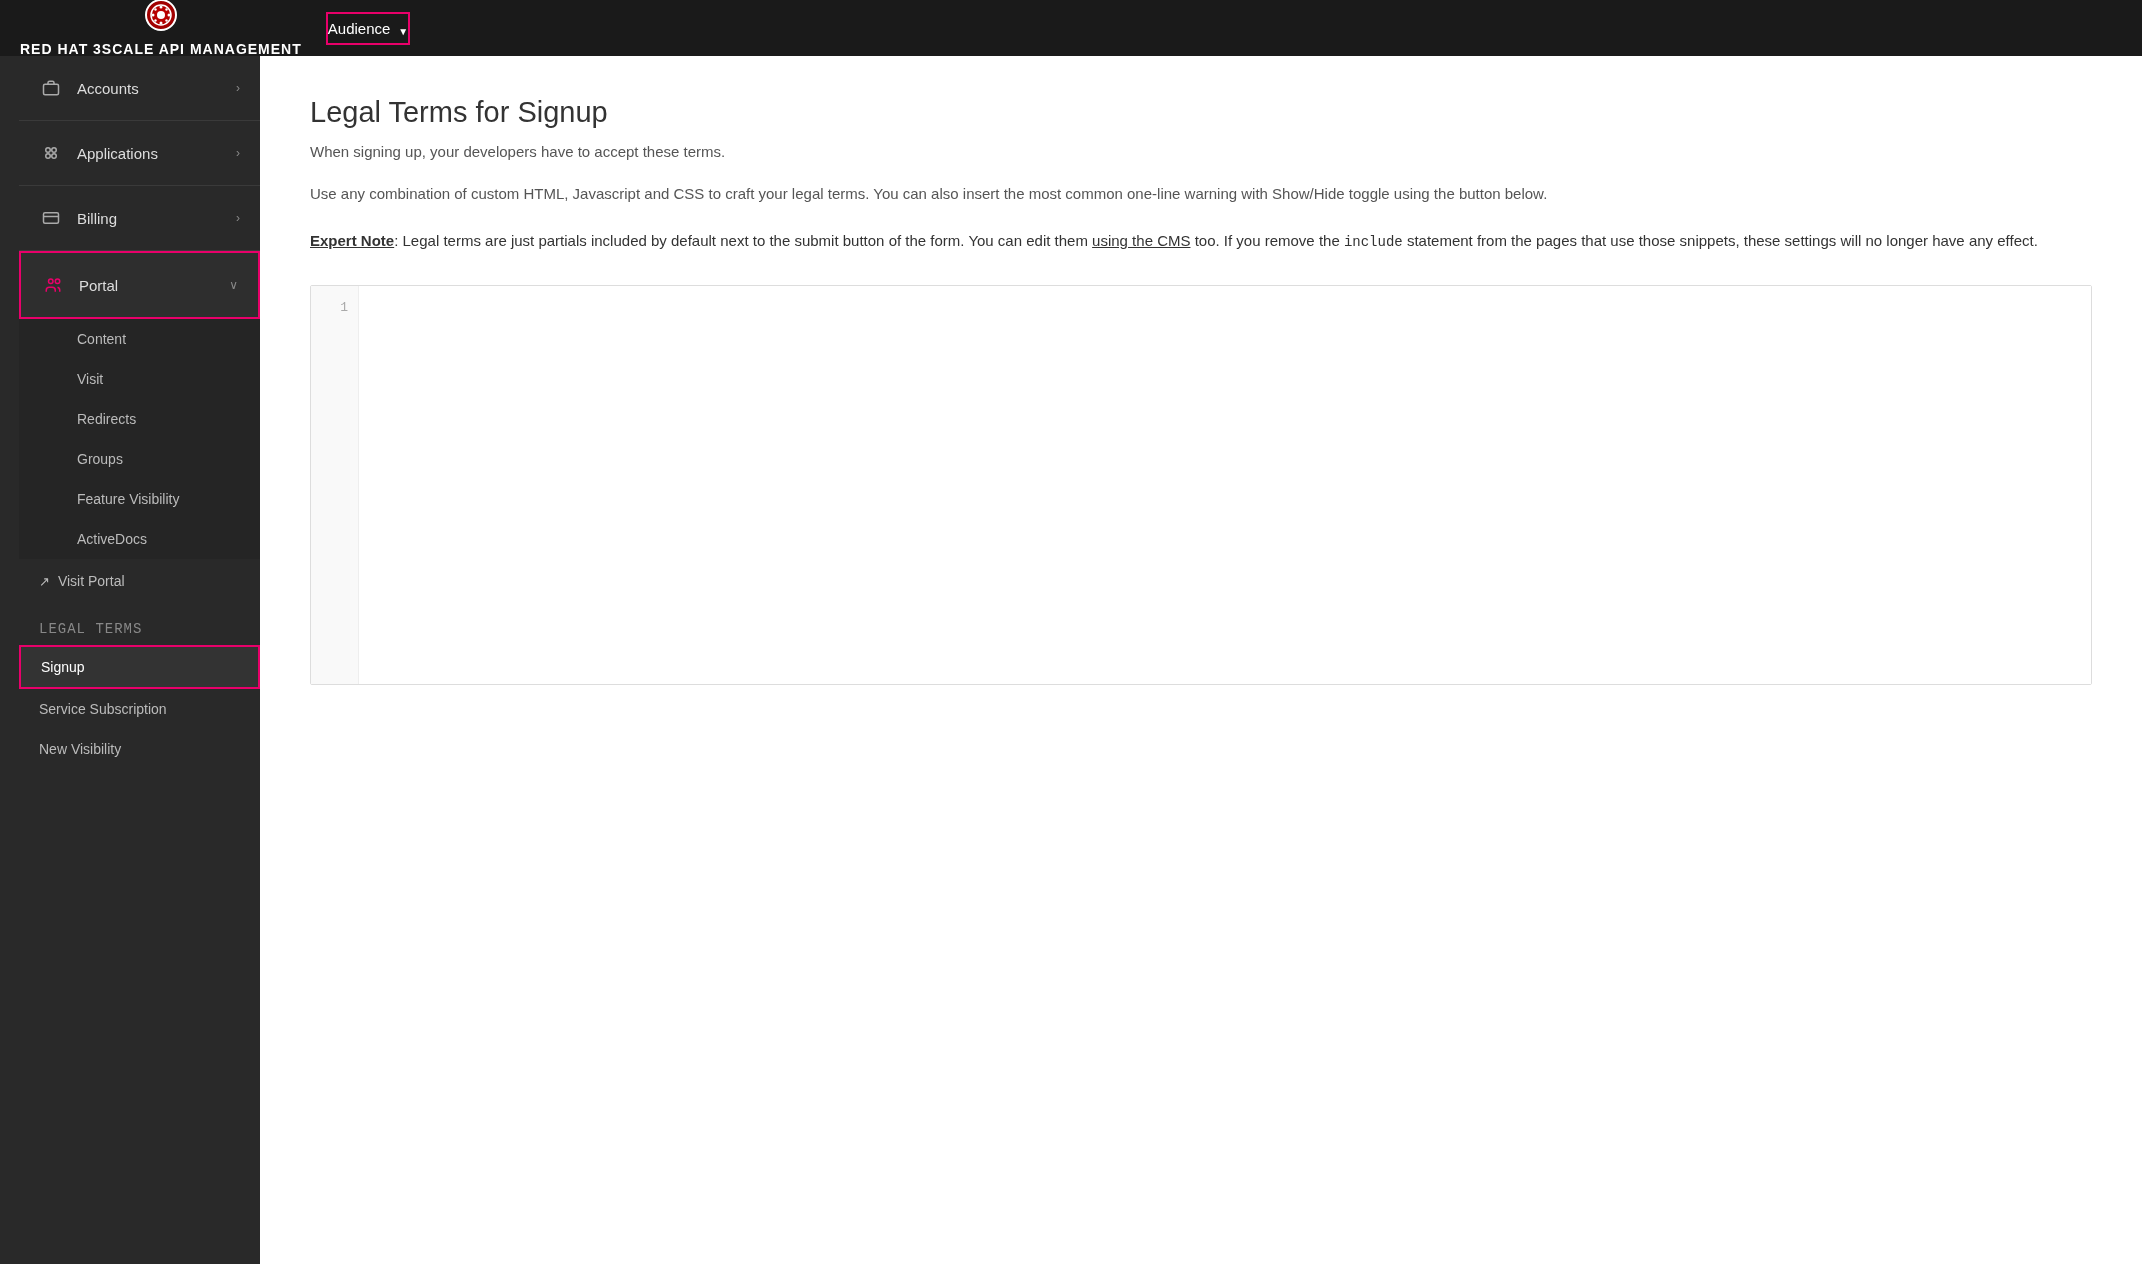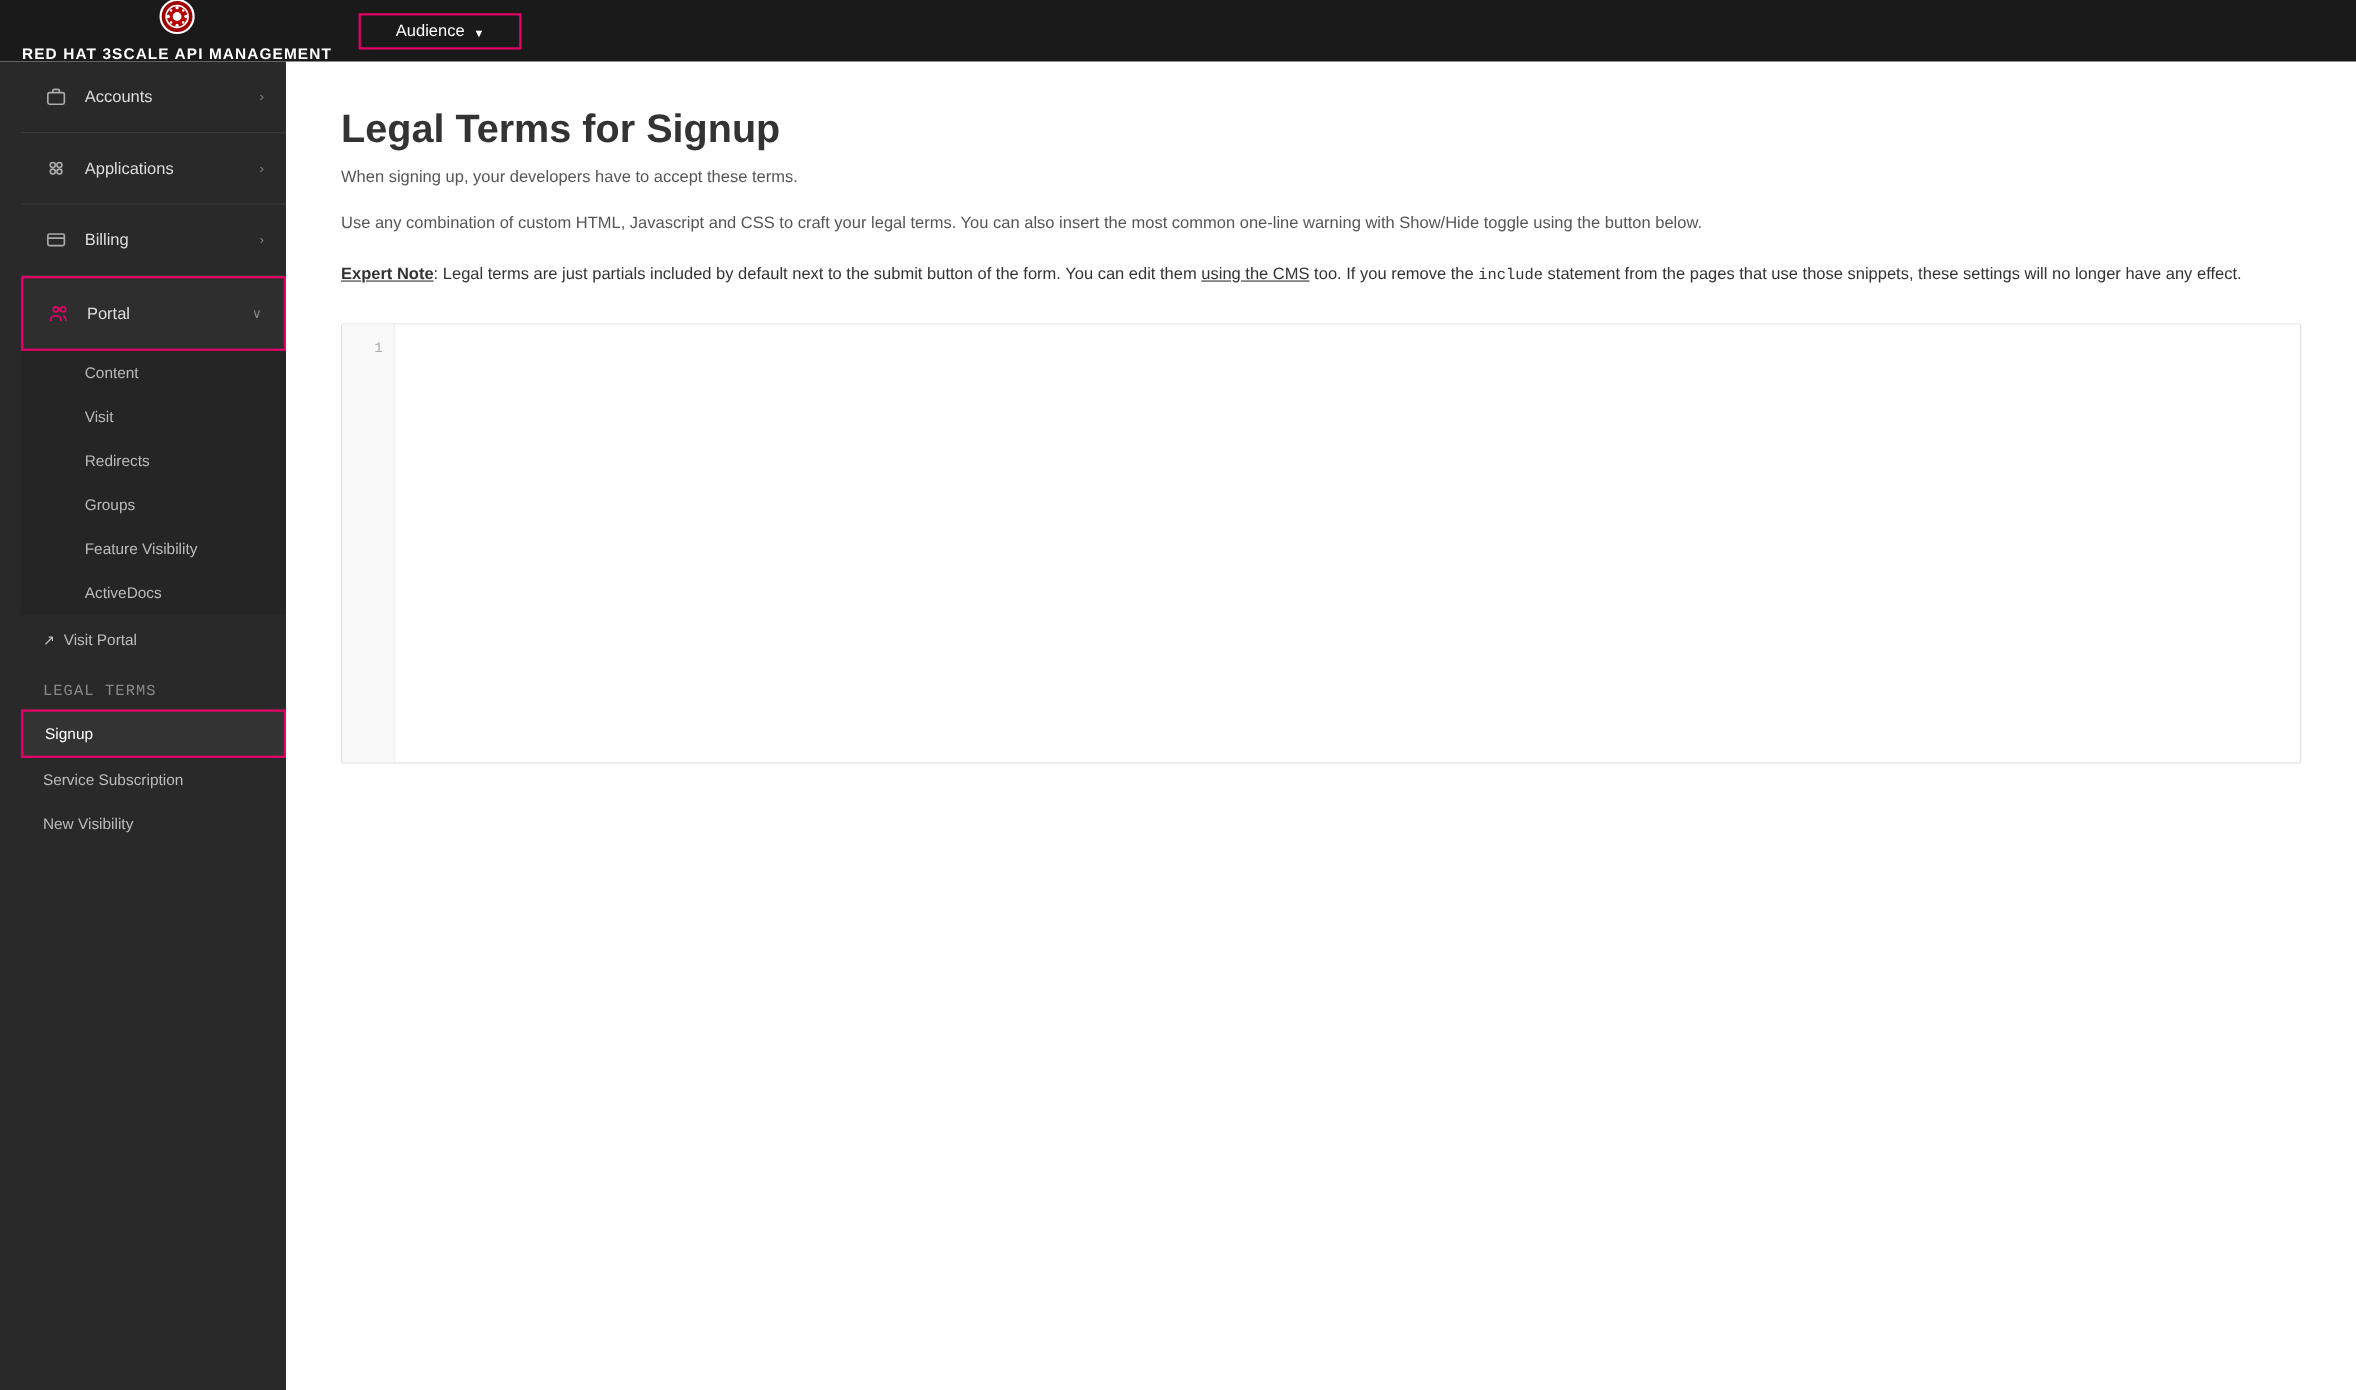--- a/index.html
+++ b/index.html
@@ -45,21 +45,21 @@
     }
     .navbar-menu {
       display: flex;
       align-items: center;
       gap: 4px;
     }
     .audience-btn {
       background: transparent;
       border: 2px solid #e8006a;
       color: #fff;
-      padding: 6px 32px;
+      padding: 6px 0;
       font-size: 15px;
       cursor: pointer;
       display: flex;
       align-items: flex-end;
       gap: 8px;
       font-weight: 500;
     }
     .audience-btn .chevron {
       font-size: 10px;
     }
@@ -170,22 +170,22 @@
 
     
     .content-area {
       flex: 1;
       overflow-y: auto;
       background: #fff;
       padding: 40px 50px;
     }
 
     .page-title {
-      font-size: 36px;
-      font-weight: 700;
+      font-size: 29px;
+      font-weight: 400;
       color: #333;
       margin-bottom: 14px;
     }
     .page-subtitle {
       font-size: 15px;
       color: #555;
       margin-bottom: 22px;
     }
     .page-desc {
       font-size: 15px;

